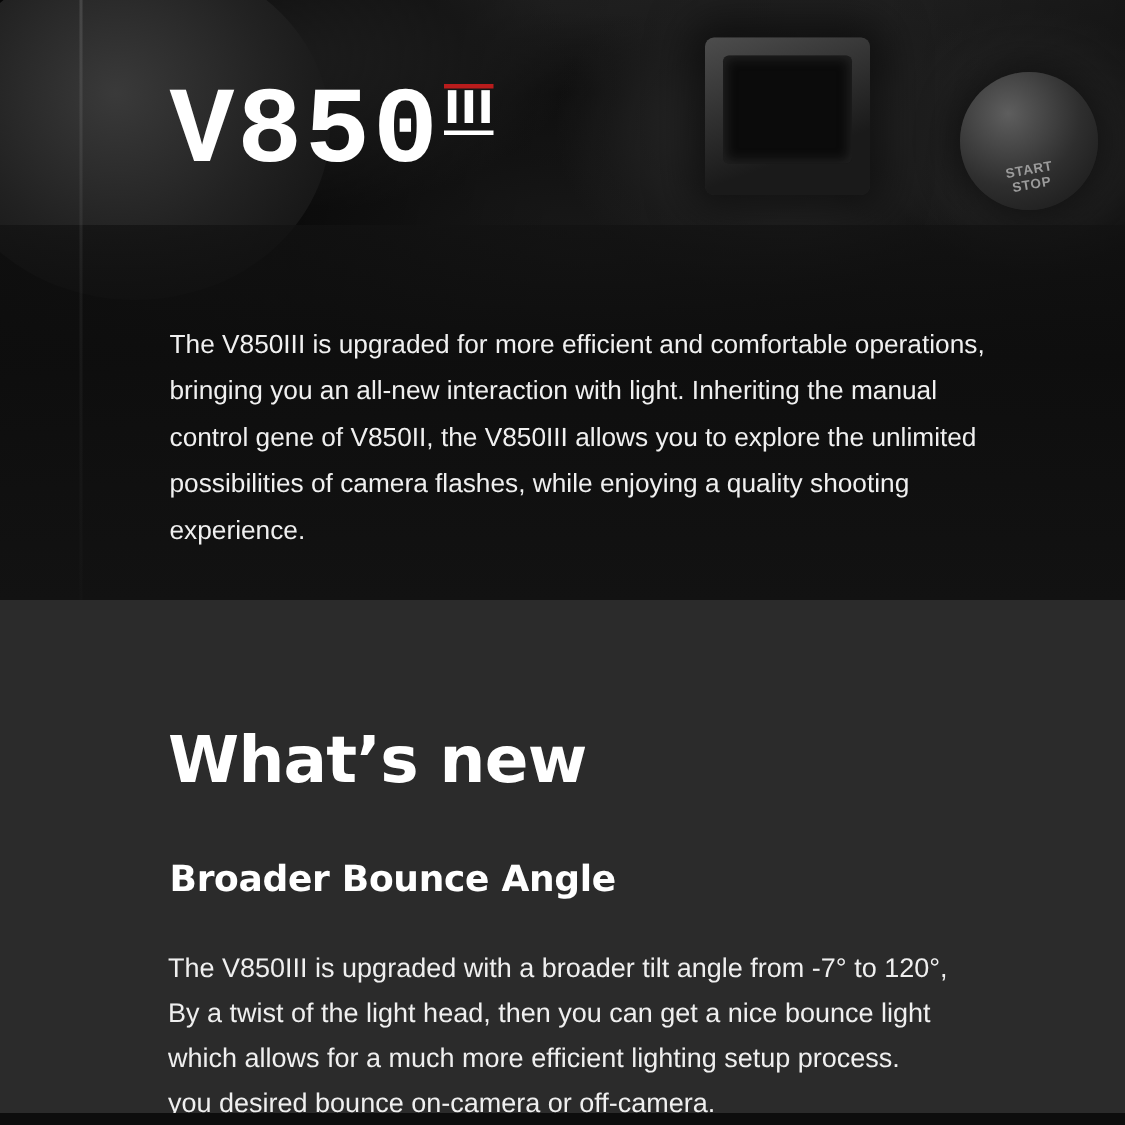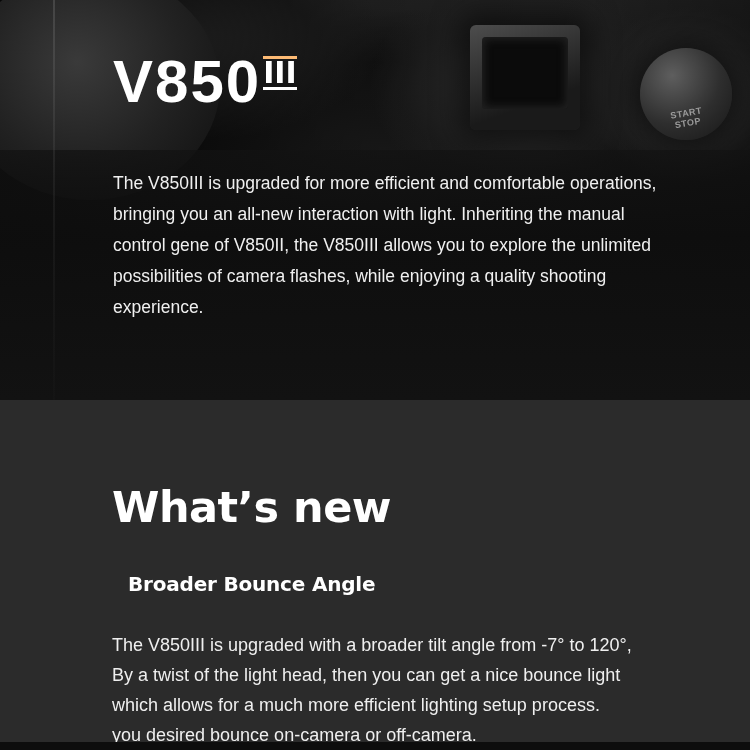--- a/index.html
+++ b/index.html
@@ -126,38 +126,38 @@
     right: 70px;
   }
   .product-title {
     display: flex;
     align-items: flex-start;
     font-weight: bold;
     line-height: 1;
     margin: 0;
   }
   .product-title .model {
-    font-size: 60px;
+    font-size: 72px;
     letter-spacing: 2px;
-    font-family: Liberation Sans, sans-serif;
+    font-family: Liberation Mono, monospace;
     font-weight: bold;
   }
   .product-title .mark {
     font-size: 30px;
     letter-spacing: 0px;
     margin-top: 4px;
     margin-left: 2px;
     font-family: "DejaVu Sans", sans-serif;
-    border-top: 3px solid #fdba74;
+    border-top: 3px solid #b91c1c;
     border-bottom: 3px solid #fff;
     line-height: 26px;
     padding: 1px 0 1px 0;
   }
   .hero-desc {
-    margin: 56px 0 0 0;
+    margin: 90px 0 0 0;
     font-size: 17.5px;
     line-height: 31px;
     color: #f0f0f0;
     max-width: 560px;
     font-weight: 400;
   }
 
   
   .whats-new {
     position: relative;
@@ -172,24 +172,24 @@
     top: 82px;
     margin: 0;
     font-size: 43px;
     font-weight: bold;
     letter-spacing: -0.5px;
     font-family: "DejaVu Sans", sans-serif;
     color: #ffffff;
   }
   .sub-heading {
     position: absolute;
-    left: 128px;
+    left: 113px;
     top: 172px;
     margin: 0;
-    font-size: 20px;
+    font-size: 24px;
     font-weight: bold;
     letter-spacing: -0.2px;
     font-family: "DejaVu Sans", sans-serif;
     color: #ffffff;
   }
   .feature-desc {
     position: absolute;
     left: 112px;
     top: 230px;
     right: 60px;

